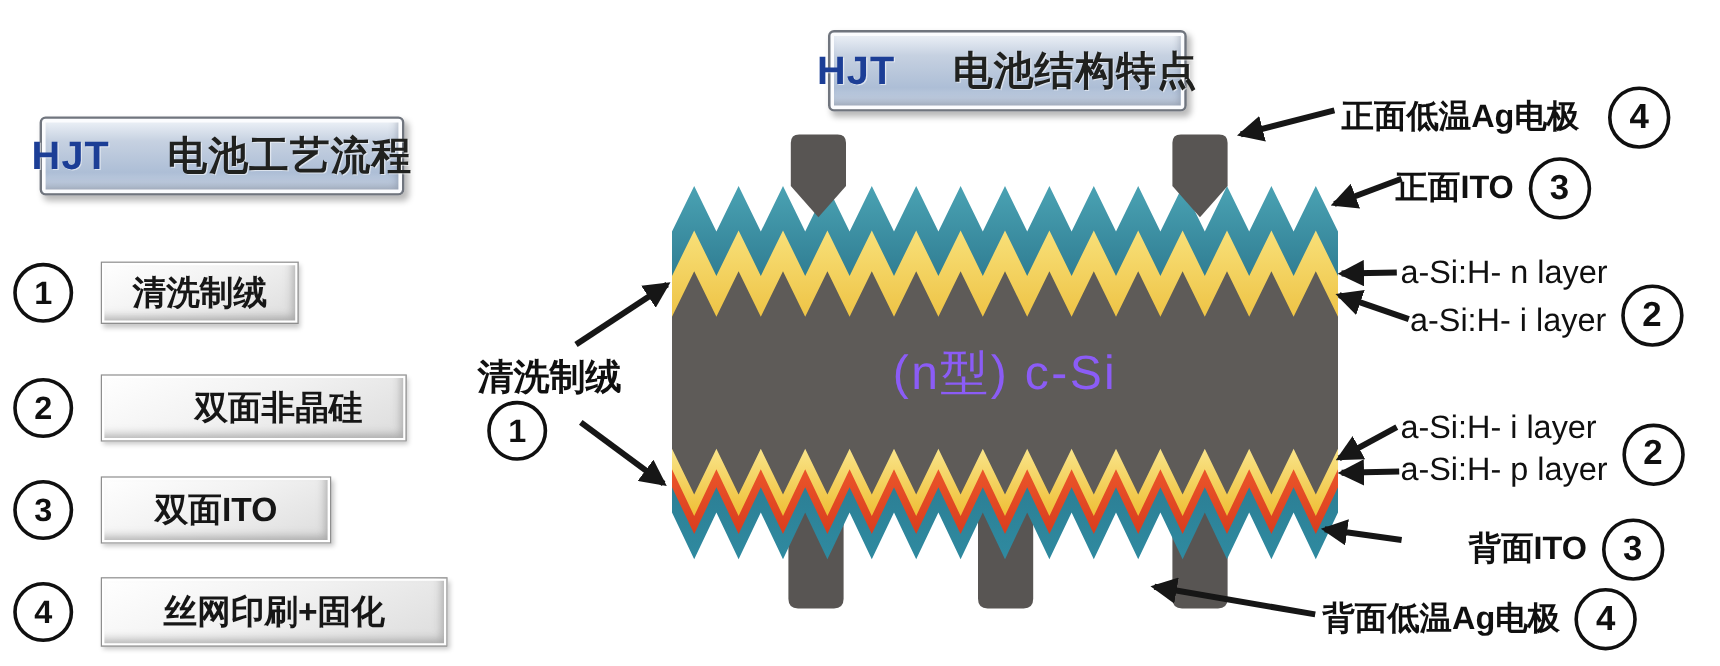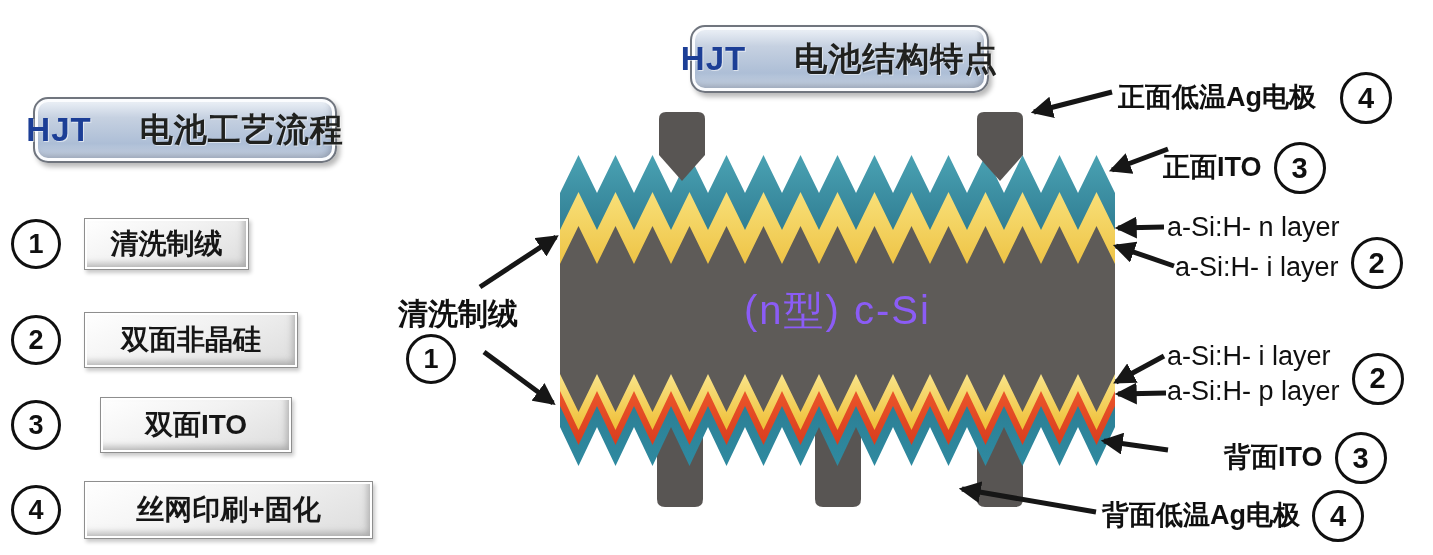--- a/index.html
+++ b/index.html
@@ -3,21 +3,21 @@
 <meta charset="utf-8">
 <style>
   html,body{margin:0;padding:0;}
   body{width:1433px;height:555px;position:relative;background:#ffffff;overflow:hidden;
        font-family:"Liberation Sans", sans-serif;color:#111;}
   .abs{position:absolute;}
 
   
   .title3d{
     display:flex;align-items:center;justify-content:center;
-    border:2px solid #70757e;border-radius:15px;
+    border:2px solid #70757e;border-radius:5px;
     background:linear-gradient(180deg,#f0f4f9 0%,#c6d1e1 30%,#adbed6 72%,#cfd9e7 100%);
     box-shadow:inset 0 0 0 3px #fbfcfe, inset -3px -5px 7px rgba(90,100,120,.5),
                3px 4px 5px rgba(0,0,0,.28);
     font-weight:bold;font-size:33px;letter-spacing:1px;white-space:nowrap;gap:48px;
   }
   .t-blue{color:#1c3e96;text-shadow:1px 1px 0 rgba(255,255,255,.55);}
   .t-dark{color:#20211f;text-shadow:1px 1px 0 rgba(255,255,255,.55);}
 
   
   .step-row{display:flex;align-items:center;gap:23px;}
@@ -120,28 +120,28 @@
 
 <div class="abs step-row" style="left:11px;top:218px;">
   <span class="cnum">1</span>
   <div class="step3d" style="width:163px;height:50px;">
     <span>清洗制绒</span>
   </div>
 </div>
 
 <div class="abs step-row" style="left:11px;top:312px;">
   <span class="cnum">2</span>
-  <div class="step3d" style="width:212px;height:54px;">
+  <div class="step3d" style="width:212px;height:54px;padding-left:41px;">
     <span>双面非晶硅</span>
   </div>
 </div>
 
 <div class="abs step-row" style="left:11px;top:397px;">
   <span class="cnum">3</span>
-  <div class="step3d" style="width:190px;height:54px;margin-left:16px;">
+  <div class="step3d" style="width:190px;height:54px;">
     <span>双面ITO</span>
   </div>
 </div>
 
 <div class="abs step-row" style="left:11px;top:481px;">
   <span class="cnum">4</span>
   <div class="step3d" style="width:287px;height:56px;">
     <span>丝网印刷+固化</span>
   </div>
 </div>
@@ -154,21 +154,21 @@
 <div class="abs wafer-label">(n型) c-Si</div>
 
 <div class="abs tex-label" style="left:398px;top:294px;">清洗制绒</div>
 <span class="cnum abs" style="left:406px;top:334px;">1</span>
 
 <div class="abs callout" style="left:1118px;top:72px;gap:24px;">
   <span class="c-label zh">正面低温Ag电极</span>
   <span class="cnum big">4</span>
 </div>
 
-<div class="abs callout" style="left:1163px;top:142px;">
+<div class="abs callout" style="left:1163px;top:131px;">
   <span class="c-label zh">正面ITO</span>
   <span class="cnum big">3</span>
 </div>
 
 <div class="abs callout" style="left:1167px;top:213px;">
   <span class="c-label">a-Si:H- n layer</span>
 </div>
 
 <div class="abs callout" style="left:1175px;top:247px;">
   <span class="c-label">a-Si:H- i layer</span>

